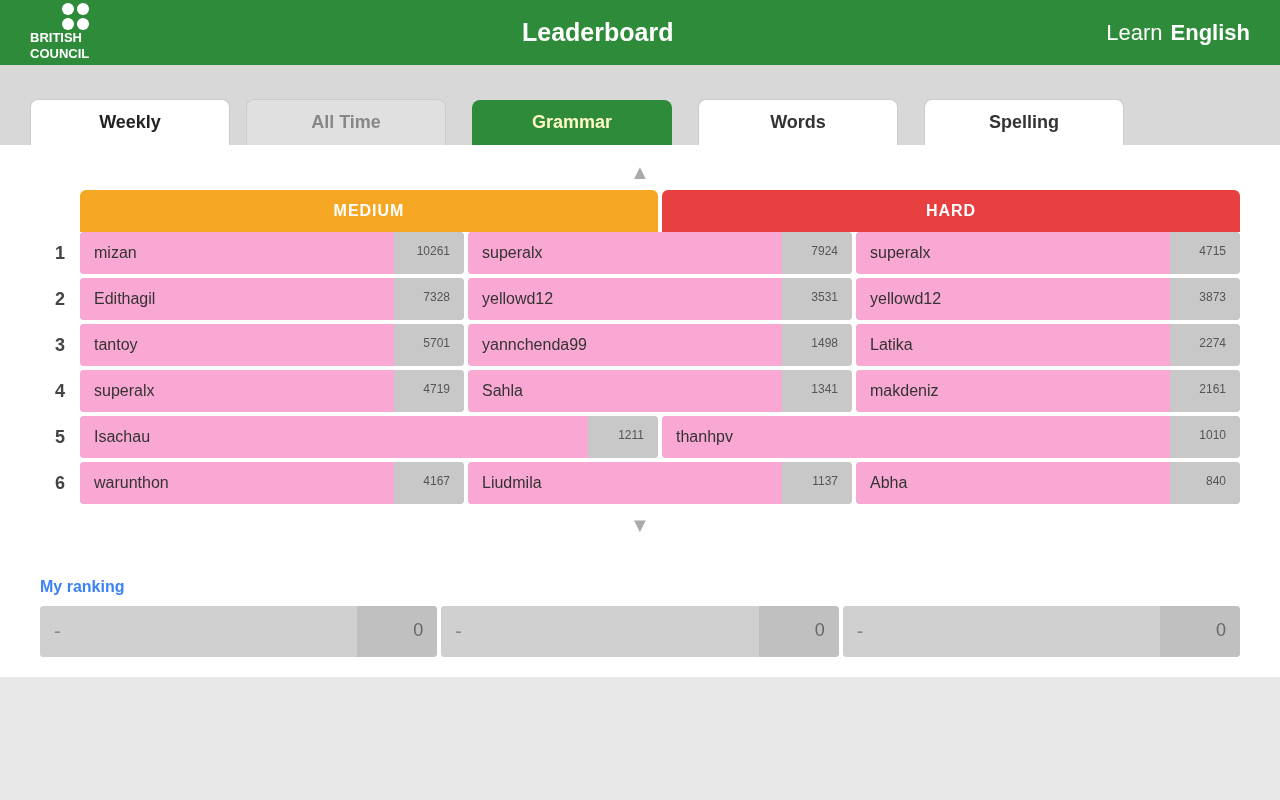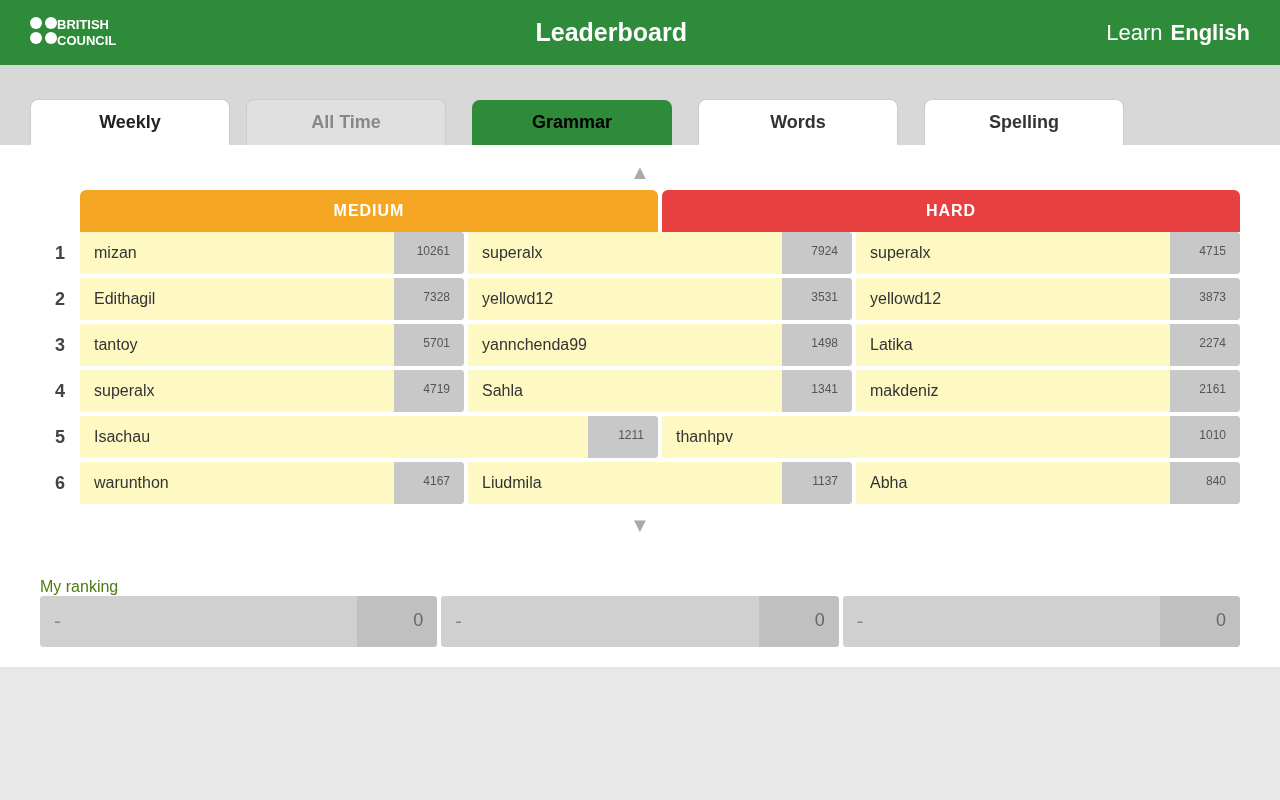--- a/index.html
+++ b/index.html
@@ -15,22 +15,23 @@
     .header {
       background: #2e8b3a;
       height: 65px;
       display: flex;
       align-items: center;
       justify-content: space-between;
       padding: 0 30px;
     }
     .header-logo {
       display: flex;
-      align-items: flex-start;
+      align-items: flex-end;
       gap: 0;
+      flex-direction: column;
     }
     .bc-logo {
       display: flex;
       flex-direction: column;
       gap: 3px;
     }
     .bc-dots-row {
       display: flex;
       gap: 3px;
     }
@@ -99,21 +100,21 @@
       font-weight: bold;
       border-radius: 8px 8px 0 0;
       cursor: pointer;
       min-width: 200px;
       text-align: center;
       border: none;
       margin-left: 10px;
     }
     .tab-grammar {
       background: #2e8b3a;
-      color: #000000;
+      color: #fef9c3;
     }
     .tab-words {
       background: white;
       color: #333;
       border: 1px solid #ccc;
       border-bottom: none;
     }
     .tab-spelling {
       background: white;
       color: #333;
@@ -182,41 +183,41 @@
       margin-right: 4px;
     }
     .cell-group:last-child {
       margin-right: 0;
     }
     .cell-name {
       flex: 1;
       padding: 12px 14px;
       font-size: 16px;
       color: #333;
-      background: #fef9c3;
+      background: #f9a8d4;
     }
     .cell-score {
       padding: 12px 14px;
       font-size: 12px;
       color: #555;
       background: #c8c8c8;
       min-width: 70px;
       text-align: right;
     }
 
     
     .my-ranking-section {
       padding: 15px 40px 20px;
       background: white;
     }
     .my-ranking-label {
       font-size: 16px;
-      font-weight: normal;
-      color: #4d7c0f;
-      margin-bottom: 0;
+      font-weight: bold;
+      color: #3b82f6;
+      margin-bottom: 10px;
     }
     .my-ranking-row {
       display: flex;
       gap: 4px;
     }
     .my-rank-cell {
       flex: 1;
       display: flex;
       background: #c8c8c8;
       border-radius: 4px;

